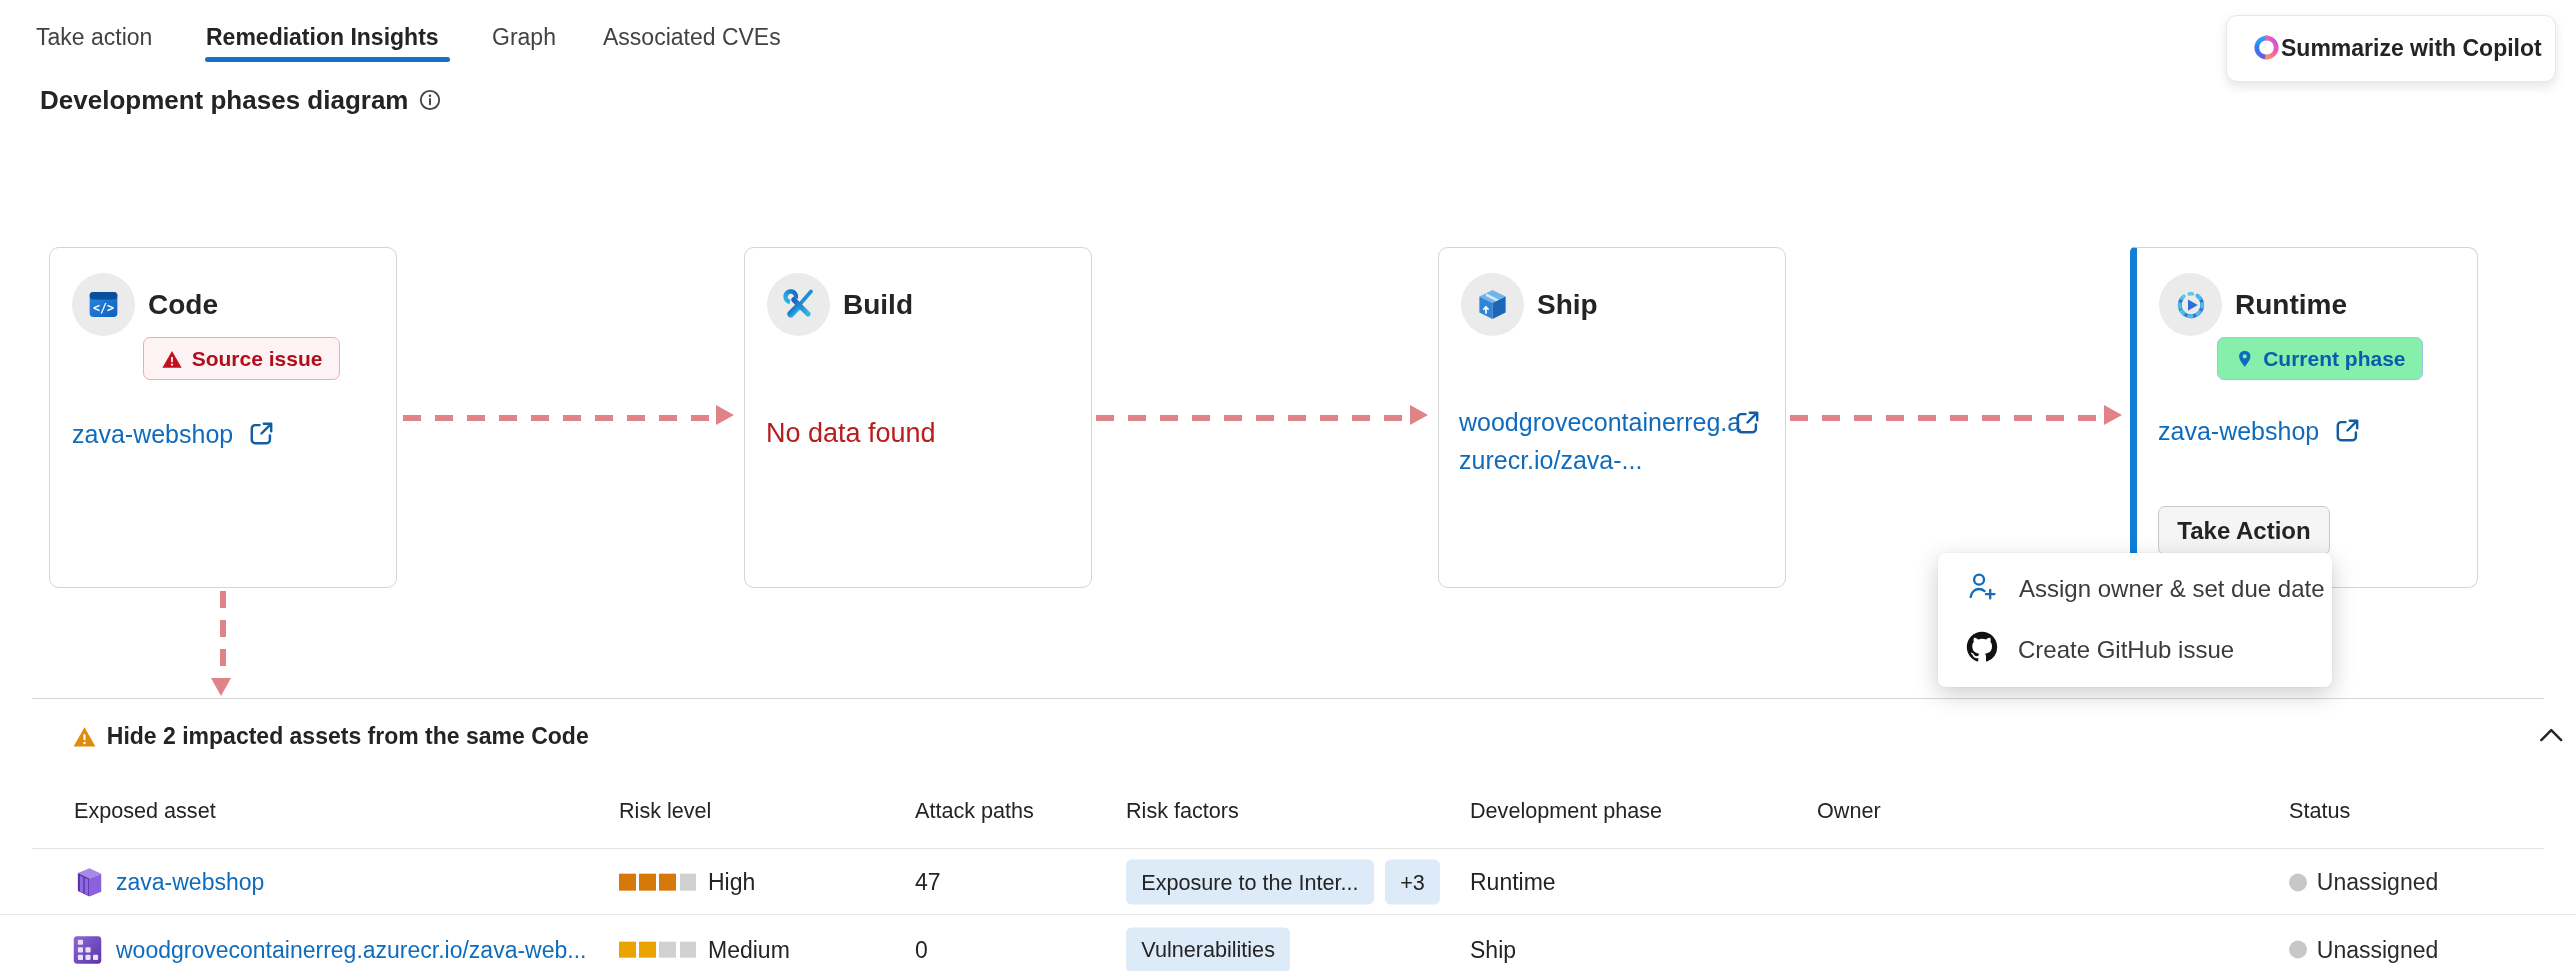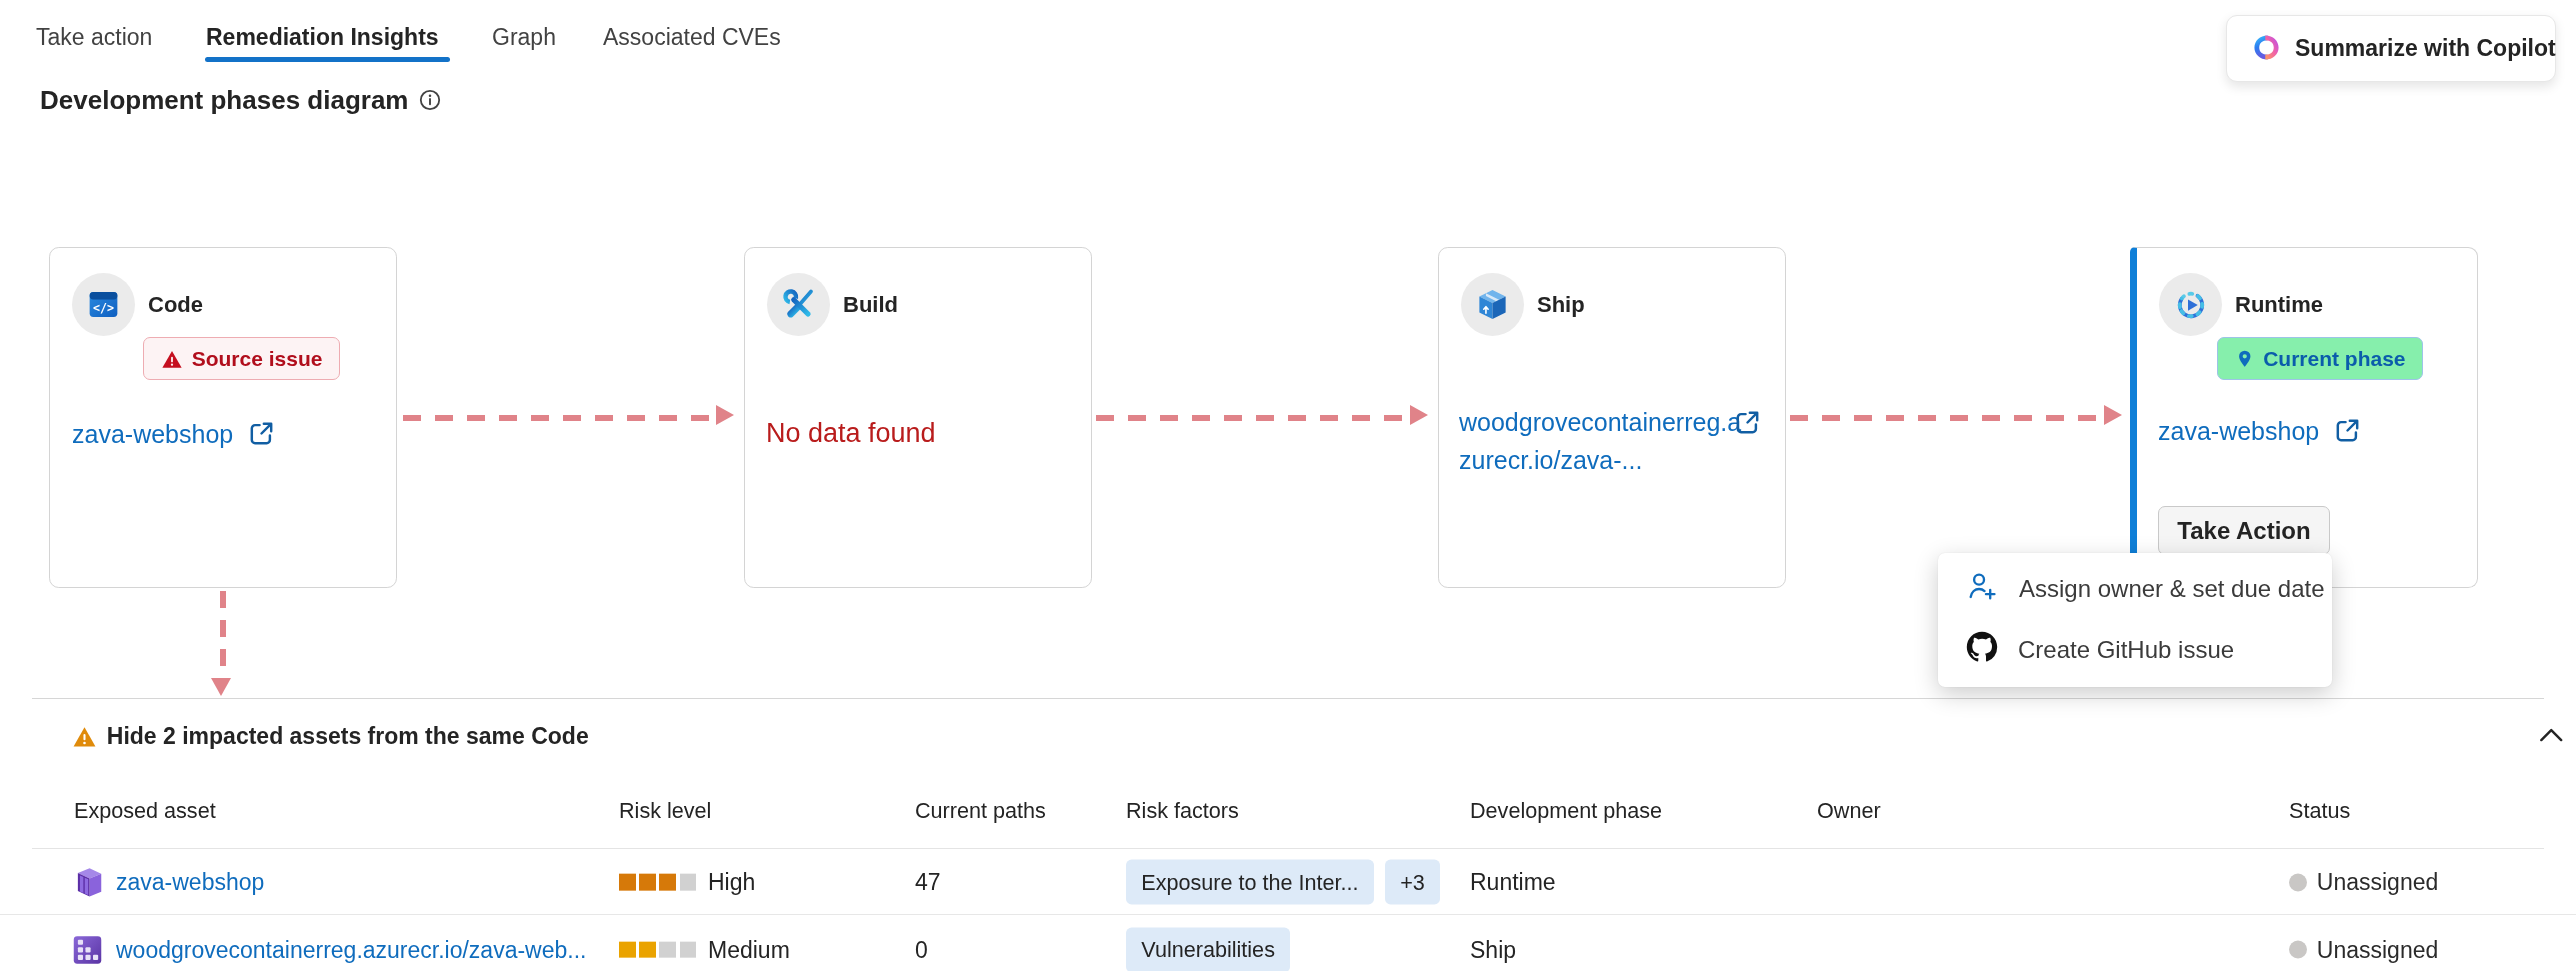--- a/index.html
+++ b/index.html
@@ -8,38 +8,38 @@
   #page { position:relative; width:2576px; height:971px; background:#fff; }
 
   
   .tab { position:absolute; top:21px; height:32px; line-height:32px; font-size:23px; color:#424242; cursor:pointer; white-space:nowrap; }
   .tab.active { color:#242424; font-weight:700; }
   #tab-underline { position:absolute; left:205px; top:57px; width:245px; height:4.9px; background:#1372c8; border-radius:2.8px; }
 
   
   #copilot-btn { position:absolute; left:2226px; top:15.3px; width:330px; height:67px; background:#fff;
     border:0.7px solid #e7e7e7; border-radius:11px; box-shadow:0 4.2px 11px rgba(0,0,0,.10);
-    display:flex; align-items:center; gap:14px; padding-left:25px; cursor:pointer; }
+    display:flex; align-items:center; padding-left:25px; cursor:pointer; }
   #copilot-btn .lbl { font-size:23px; font-weight:600; color:#242424; white-space:nowrap; }
 
   
   #heading { position:absolute; left:40px; top:85px; display:flex; align-items:center; gap:9.8px;text-align:right; }
   #heading .txt { font-size:26px; font-weight:700; color:#242424; }
 
   
   .card { position:absolute; top:247px; width:348px; height:341px; background:#fff;
           border:1.4px solid #d4d4d4; border-radius:9.8px; }
   #card-code   { left:49px; }
   #card-build  { left:744px; }
   #card-ship   { left:1438px; }
   #card-runtime{ left:2130px; border-left:7.7px solid #0f7fd8; border-top-left-radius:4.9px; border-bottom-left-radius:4.9px; }
   .phase-icon { position:absolute; left:22px; top:25px; width:63px; height:63px; border-radius:50%;
                 background:#ebebeb; display:flex; align-items:center; justify-content:center; }
   .phase-title { position:absolute; left:98px; top:25px; height:63px; display:flex; align-items:center;
-                 font-size:22px; font-weight:600; color:#242424; white-space:nowrap; }
+                 font-size:28px; font-weight:600; color:#242424; white-space:nowrap; }
   .badge { position:absolute; top:89px; height:43px; display:inline-flex; align-items:center; gap:9px;
            padding:0 16.7px; border-radius:7px; font-size:21px; font-weight:600; white-space:nowrap; }
   .badge-source  { left:93px; background:#fdf3f4; border:1.4px solid #eeacb2; color:#b10e1c; }
   .badge-current { left:80px; background:#86efac; border:1.4px solid #9dc3e8; color:#0b5cab; }
   .card-link { position:absolute; display:flex; align-items:center; gap:12.5px; cursor:pointer; }
   .card-link .lt { font-size:25px; color:#0f6cbd; white-space:nowrap; }
   #code-link    { left:22px; top:170px; }
   #runtime-link { left:21px; top:167px; }
   #ship-link { position:absolute; left:20px; top:155px; cursor:pointer; }
   #ship-link .lt { font-size:25px; color:#0f6cbd; line-height:38px; white-space:nowrap; display:block; }
@@ -283,21 +283,21 @@
     <span class="txt">Hide 2 impacted assets from the same Code</span>
   </div>
   <div id="collapse-chevron">
     <svg width="26.5" height="21" viewBox="0 0 24 16">
       <path d="M3 13 12 4l9 9" fill="none" stroke="#242424" stroke-width="2.2" stroke-linecap="round" stroke-linejoin="round"></path>
     </svg>
   </div>
 
   <div class="th" style="left:74px">Exposed asset</div>
   <div class="th" style="left:619px">Risk level</div>
-  <div class="th" style="left:915px">Current paths</div>
+  <div class="th" style="left:915px">Attack paths</div>
   <div class="th" style="left:1126px">Risk factors</div>
   <div class="th" style="left:1470px">Development phase</div>
   <div class="th" style="left:1817px">Owner</div>
   <div class="th" style="left:2289px">Status</div>
   <div id="header-border"></div>
 
   <div id="row-0" class="trow">
     <span class="cell cell-icon">
       <svg width="33" height="33" viewBox="0 0 48 48">
         <polygon points="10,11 27,4 44,12 27,19" fill="#a588e8"></polygon>

